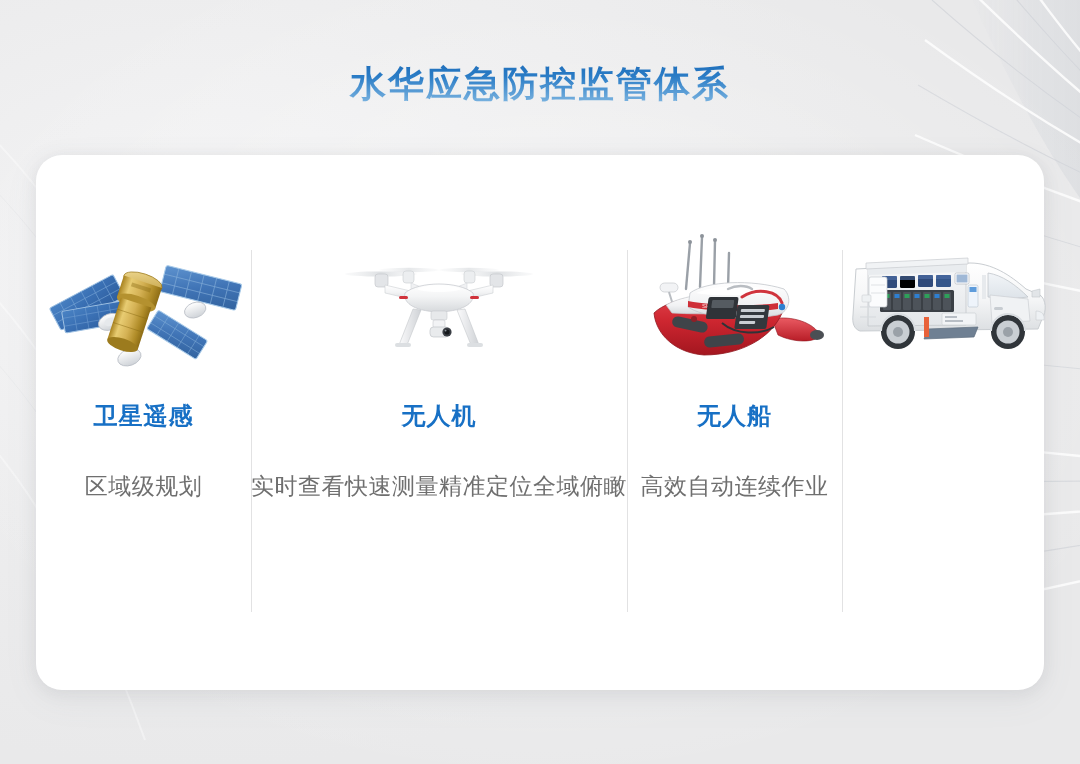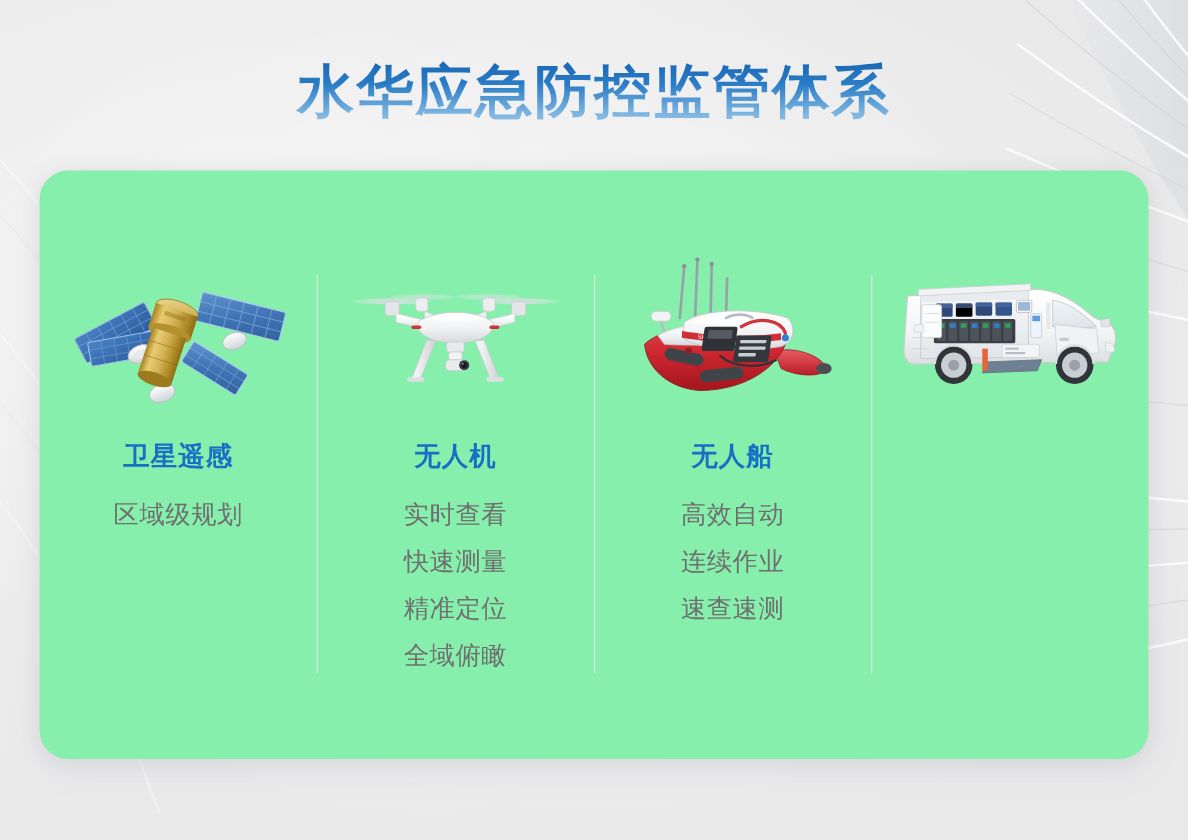--- a/index.html
+++ b/index.html
@@ -52,21 +52,21 @@
     pointer-events: none;
   }
 
   
   #page-title {
     position: absolute;
     top: 52px;
     left: 0;
     width: 1080px;
     text-align: center;
-    font-size: 52px;
+    font-size: 36px;
     font-weight: bold;
     letter-spacing: 2px;
     line-height: 64px;
     background-image: linear-gradient(to bottom, #1763b0 0%, #2a7cc6 38%, #7cb4e0 80%, #9cc8ea 100%);
     -webkit-background-clip: text;
     background-clip: text;
     color: transparent;
     -webkit-text-fill-color: transparent;
     white-space: nowrap;
   }
@@ -75,21 +75,21 @@
     #page-title { color: #1f6fbd; -webkit-text-fill-color: #1f6fbd; }
   }
 
   
   #card {
     position: absolute;
     left: 36px;
     top: 155px;
     width: 1008px;
     height: 535px;
-    background: #86efac;
+    background: #ffffff;
     border-radius: 26px;
     box-shadow: 0 2px 16px rgba(120,125,135,.13), 0 10px 34px rgba(120,125,135,.08);
   }
 
   #columns {
     position: absolute;
     inset: 0;
     display: flex;
     flex-direction: row;
   }
@@ -125,23 +125,22 @@
   .col-title {
     margin-top: 33px;
     font-size: 24px;
     font-weight: bold;
     color: #1770c5;
     letter-spacing: 1px;
     line-height: 30px;
   }
 
   .col-items {
-    margin-top: 15px;
+    margin-top: 34px;
     display: flex;
-    flex-direction: column;
     align-items: center;
     justify-content: flex-end;
   }
   .col-item {
     font-size: 23px;
     color: #6f6f6f;
     line-height: 43px;
     letter-spacing: .5px;
     white-space: nowrap;
   }
@@ -440,21 +439,20 @@
           <path d="M90 92 C 104 104, 128 104, 142 96" fill="none" stroke="#2f3338" stroke-width="2" fill-opacity="0"></path>
           <circle cx="150" cy="76" r="3.2" fill="#2e7fd0"></circle>
 
           <path d="M96 58 C 104 54, 114 54, 120 58" fill="none" stroke="#b9bdc2" stroke-width="2.4" stroke-linecap="round"></path>
         </svg>
       </div>
       <div class="col-title">无人船</div>
       <div class="col-items">
         <div class="col-item">高效自动</div>
         <div class="col-item">连续作业</div>
-        <div class="col-item">速查速测</div>
       </div>
     </div>
 
     <div class="column">
       <div class="illus-wrap">
         <svg width="215" height="135" viewBox="0 0 215 135">
           <defs>
             <linearGradient id="vanBody" x1="0" y1="0" x2="0" y2="1">
               <stop offset="0%" stop-color="#ffffff"></stop>
               <stop offset="55%" stop-color="#f4f5f6"></stop>

